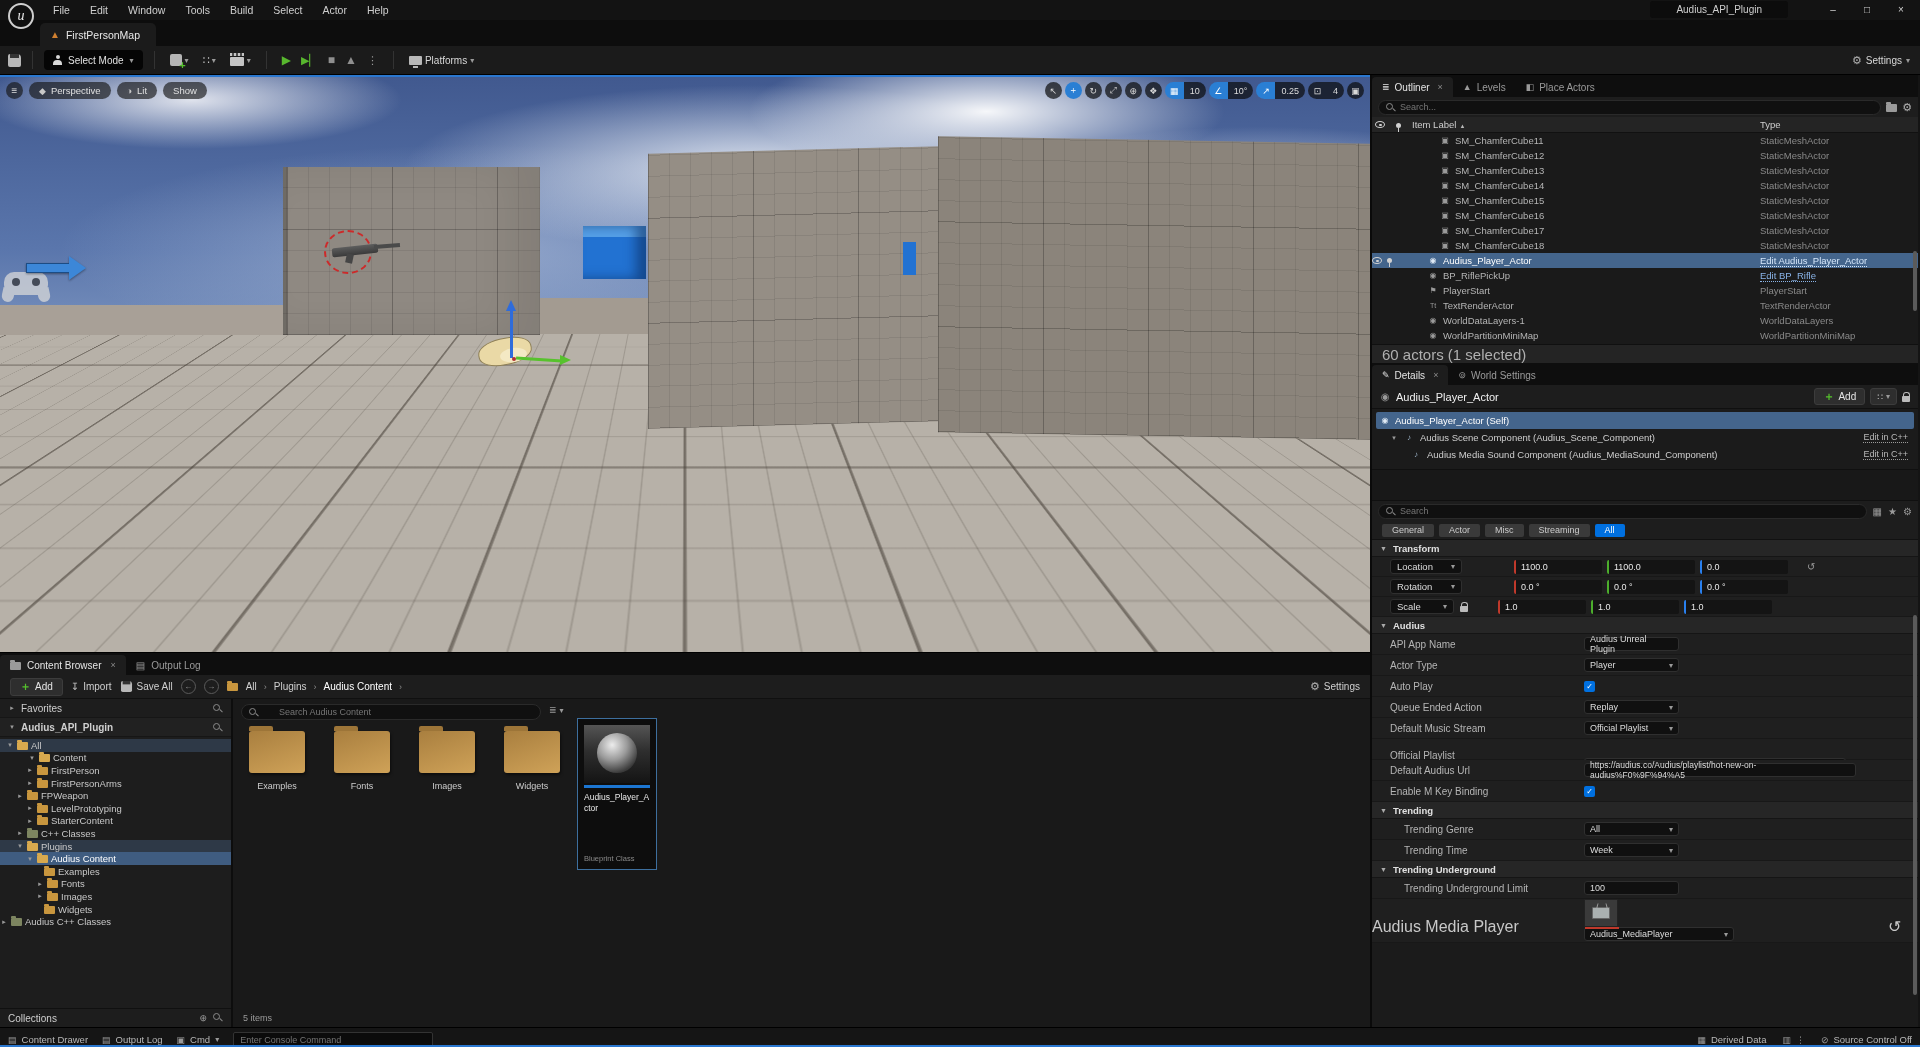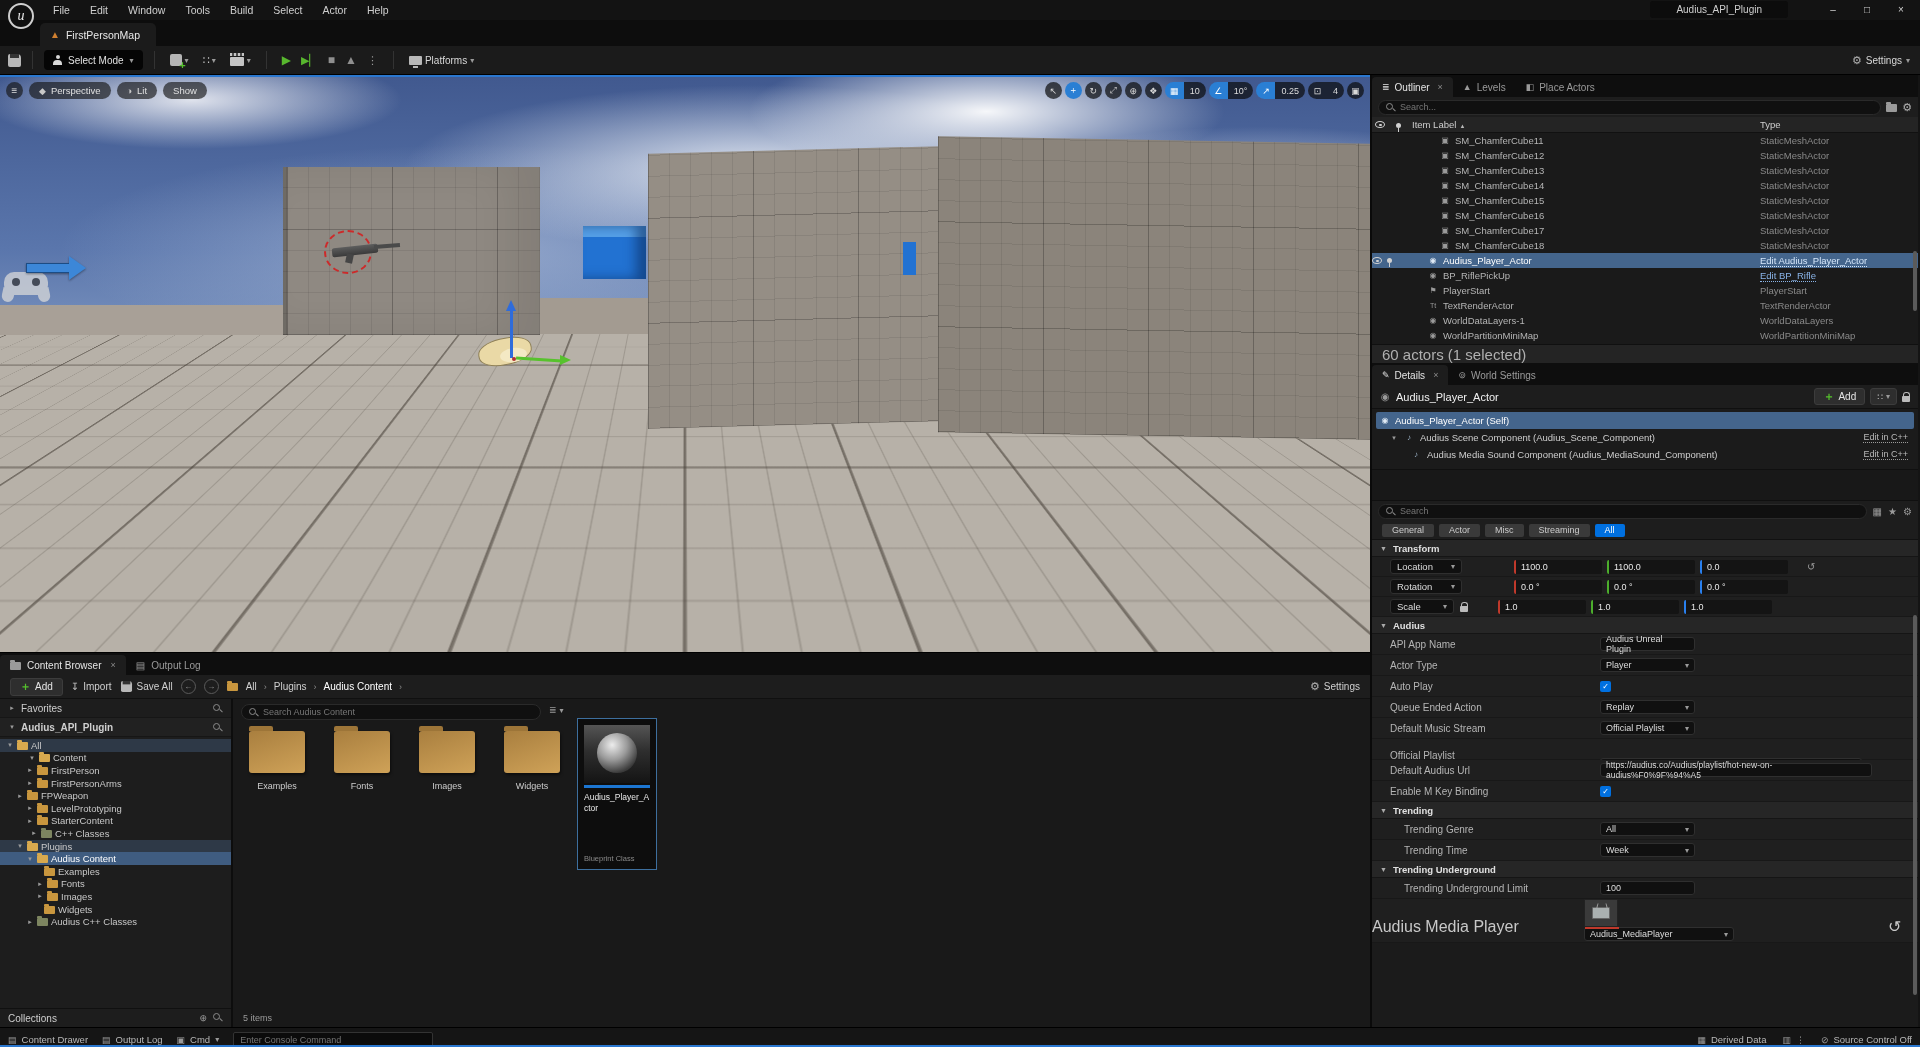--- a/index.html
+++ b/index.html
@@ -144,21 +144,21 @@
   .tr-arrow { width:8px; font-size:7px; color:#9a9a9a; text-align:center; flex:0 0 8px; }
   .icon-folder { width:11px; height:8px; background:#c8963e; border-radius:1px; position:relative; flex:0 0 11px; margin-top:1px; }
   .icon-folder::before { content:""; position:absolute; top:-2px; left:0; width:5px; height:2px; background:inherit; border-radius:1px 1px 0 0; }
   .icon-folder.open { background:#d8a94e; }
   .icon-folder.cpp { background:#7d8560; }
   .icon-folder.gray { background:#9a9a9a; }
   .icon-search { width:8px; height:8px; position:relative; flex:0 0 10px; }
   .icon-search::before { content:""; position:absolute; left:0; top:0; width:5px; height:5px; border:1.4px solid #8a8a8a; border-radius:50%; }
   .icon-search::after { content:""; position:absolute; left:5.5px; top:5.5px; width:3.5px; height:1.4px; background:#8a8a8a; transform:rotate(45deg); }
   .cb-main { flex:1; position:relative; background:#191919; }
-  .cb-search { position:absolute; left:8px; top:5px; width:300px; height:16px; background:#101010; border:1px solid #2a2a2a; border-radius:9px; display:flex; align-items:center; padding:0 7px; gap:4px; }
+  .cb-search { position:absolute; left:8px; top:5px; width:300px; height:16px; background:#101010; border:1px solid #2a2a2a; border-radius:9px; display:flex; align-items:center; padding:0 7px; gap:20px; }
   .cb-search input, .search-pill input { background:transparent; border:none; outline:none; color:#bbb; font-size:9px; width:100%; font-family:inherit; }
   .cb-filter { position:absolute; left:316px; top:6px; display:flex; gap:3px; align-items:center; color:#9a9a9a; font-size:9px; }
   .tile { position:absolute; width:80px; text-align:center; }
   .tile-folder { width:56px; height:42px; margin:0 auto; background:linear-gradient(160deg,#a97f3f,#cfa258); border-radius:3px; position:relative; box-shadow:1px 2px 3px rgba(0,0,0,.5); }
   .tile-folder::before { content:""; position:absolute; top:-5px; left:0; width:24px; height:5px; background:#9d7538; border-radius:2px 2px 0 0; }
   .tile-label { margin-top:8px; font-size:9px; color:#cccccc; }
   .asset-tile { position:absolute; left:345px; top:20px; width:78px; height:150px; background:#0d0d0d; outline:1px solid #3d6f9e; }
   .asset-thumb { width:66px; height:58px; margin:6px auto 0; background:linear-gradient(180deg,#555 0%,#2e2e2e 45%,#141414 100%); position:relative; }
   .asset-sphere { position:absolute; left:13px; top:8px; width:40px; height:40px; border-radius:50%; background:radial-gradient(circle at 38% 30%, #ececec, #9a9a9a 40%, #3c3c3c 75%, #1c1c1c); }
   .asset-strip { width:66px; height:3px; margin:2px auto 0; background:#1c76d2; }
@@ -209,21 +209,21 @@
   .comp-edit { position:absolute; right:6px; color:#b9b9b9; border-bottom:1px dotted #9a9a9a; font-size:9px; }
   .comp-ic { font-size:8px; color:#9ab0c4; width:12px; text-align:center; }
   .comp-gap { height:32px; background:#181818; border-top:1px solid #101010; border-bottom:1px solid #101010; }
   .det-search { height:20px; display:flex; align-items:center; padding:0 6px; gap:6px; background:#1d1d1d; }
   .det-search .ic { color:#9a9a9a; font-size:10px; }
   .chips { height:19px; display:flex; align-items:center; gap:5px; padding:0 10px; background:#1d1d1d; border-bottom:1px solid #111; }
   .chip { height:13px; background:#3a3a3a; border-radius:2px; font-size:9px; color:#ccc; display:flex; align-items:center; padding:0 10px; }
   .chip.on { background:#0070e0; color:#fff; }
   .sec-h { height:17px; background:#262626; border-bottom:1px solid #151515; display:flex; align-items:center; gap:6px; padding:0 8px; font-size:9.5px; font-weight:bold; color:#e0e0e0; }
   .sec-h .tri { font-size:7px; color:#aaa; }
-  .prow { height:21px; display:grid; grid-template-columns:212px 1fr 30px; align-items:center; background:#1f1f1f; border-bottom:1px solid #181818;gap:16px; }
+  .prow { height:21px; display:grid; grid-template-columns:212px 1fr 30px; align-items:center; background:#1f1f1f; border-bottom:1px solid #181818; }
   .prow .plabel { font-size:10px; color:#b5b5b5; padding-left:18px; }
   .prow .plabel.sub { padding-left:32px; }
   .prow .pval { display:flex; align-items:center; gap:6px; }
   .dd { height:14px; background:#101010; border:1px solid #2f2f2f; border-radius:3px; display:flex; align-items:center; justify-content:space-between; padding:0 5px; font-size:9px; color:#ddd; width:95px; }
   .dd.wide { width:262px; font-size:8.5px;margin-top:19px; }
   .dd .chev { margin-left:4px; }
   .tfield { height:14px; background:#101010; border:1px solid #2f2f2f; border-radius:3px; display:flex; align-items:center; padding:0 5px; font-size:9px; color:#ddd; width:95px; }
   .tfield.wide { width:272px; font-size:8.5px; }
   .checkbox { width:11px; height:11px; background:#0070e0; border-radius:2px; display:flex; align-items:center; justify-content:center; color:#fff; font-size:8px; }
   .axis-label-pill { height:15px; background:#101010; border:1px solid #2f2f2f; border-radius:3px; display:flex; align-items:center; gap:8px; padding:0 6px; font-size:9.5px; color:#ddd; margin-left:18px; width:72px; justify-content:space-between;}
@@ -496,21 +496,21 @@
               <div class="tree-row" style="padding-left:26px">
                   <span class="tr-arrow">▸</span>
                   <span class="icon-folder"></span>
                   <span>LevelPrototyping</span>
                 </div>
               <div class="tree-row" style="padding-left:26px">
                   <span class="tr-arrow">▸</span>
                   <span class="icon-folder"></span>
                   <span>StarterContent</span>
                 </div>
-              <div class="tree-row" style="padding-left:30px">
+              <div class="tree-row" style="padding-left:16px">
                   <span class="tr-arrow">▸</span>
                   <span class="icon-folder cpp"></span>
                   <span>C++ Classes</span>
                 </div>
               <div class="tree-row dim" style="padding-left:16px">
                   <span class="tr-arrow">▾</span>
                   <span class="icon-folder open"></span>
                   <span>Plugins</span>
                 </div>
               <div class="tree-row sel" style="padding-left:26px">
@@ -529,21 +529,21 @@
                 </div>
               <div class="tree-row" style="padding-left:36px">
                   <span class="tr-arrow">▸</span>
                   <span class="icon-folder"></span>
                   <span>Images</span>
                 </div>
               <div class="tree-row" style="padding-left:44px">
                   <span class="icon-folder"></span>
                   <span>Widgets</span>
                 </div>
-              <div class="tree-row" style="padding-left:26px">
+              <div class="tree-row" style="">
                   <span class="tr-arrow">▸</span>
                   <span class="icon-folder cpp"></span>
                   <span>Audius C++ Classes</span>
                 </div>
             </div>
             <div class="side-row" style="border-top:1px solid #101010; border-bottom:none;">
               <span>Collections</span>
               <span class="right-ic">
                 <span style="color:#9a9a9a;font-size:9px">⊕</span>
                 <span class="icon-search"></span>

